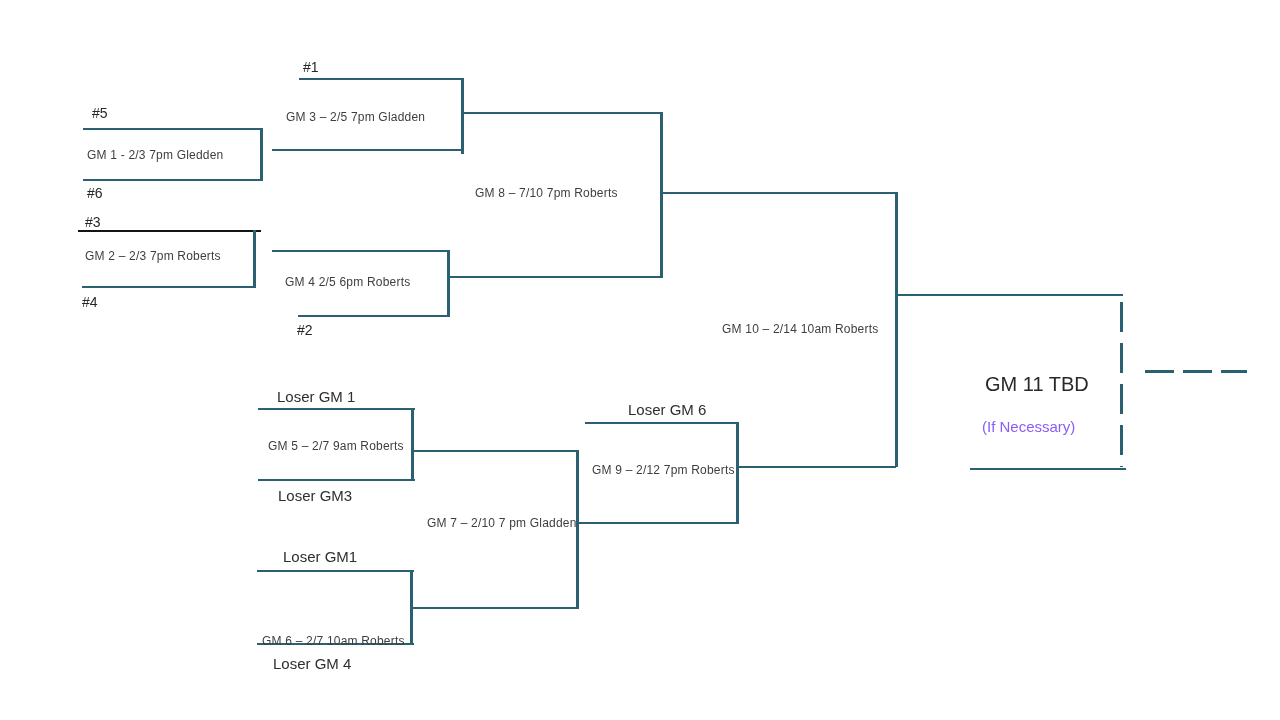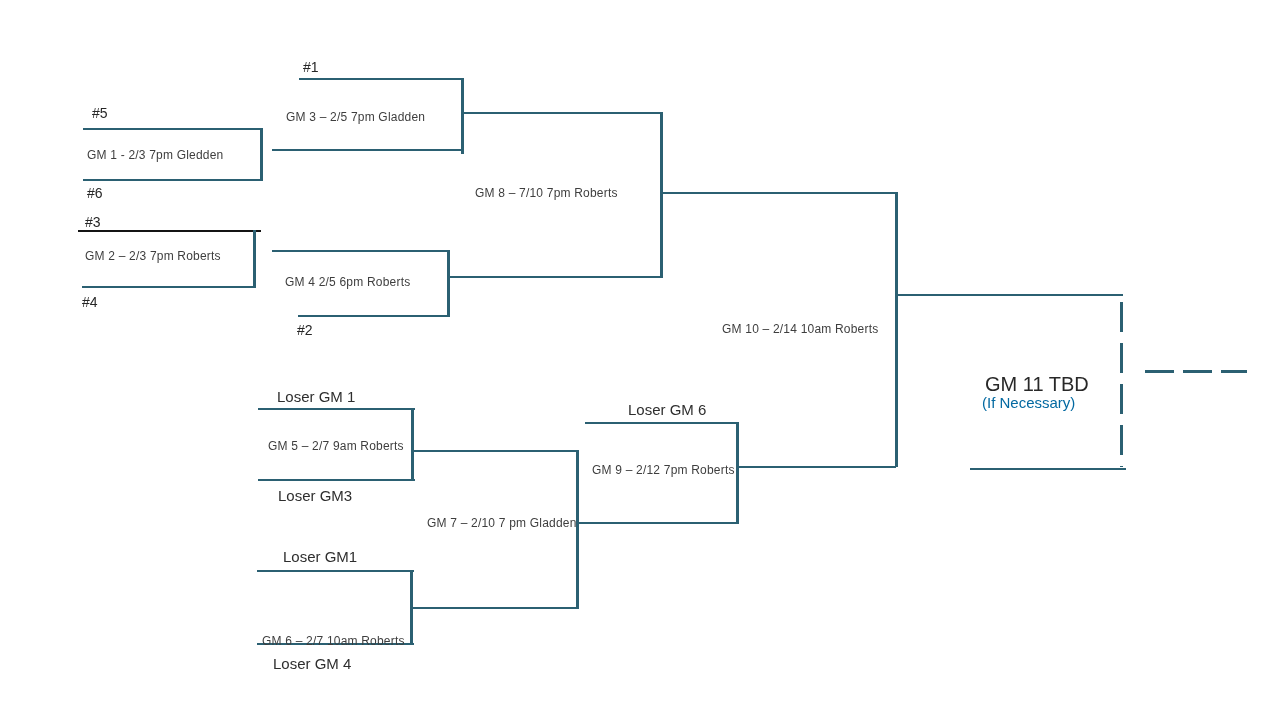--- a/index.html
+++ b/index.html
@@ -15,21 +15,21 @@
   .dash-v{position:absolute;width:3px;
     background:repeating-linear-gradient(180deg,var(--line) 0 30px,transparent 30px 41px);}
   .dash-h{position:absolute;height:3px;
     background:repeating-linear-gradient(90deg,var(--line) 0 29px,transparent 29px 38px);}
   .txt{position:absolute;white-space:nowrap;line-height:1.1;}
   .title{font-size:23px;color:#1d1d1d;font-weight:500;letter-spacing:.4px;}
   .seed{font-size:14px;color:#262626;}
   .game{font-size:12px;color:#3e3e3e;letter-spacing:.2px;}
   .feeder{font-size:15px;color:#2e2e2e;}
   .champ{font-size:20px;color:#282828;}
-  .champ-note{font-size:15px;color:#0369a1;}
+  .champ-note{font-size:15px;color:#8b5cf6;margin-top:24px;}
 </style>
 </head>
 <body>
 
 <div id="stage" style="--line: #2b6072; --black: #141414;">
 
 
   <div class="ln h" style="left:299px;top:78px;width:164px;"></div>
   <div class="ln v" style="left:461px;top:78px;height:76px;"></div>
   <div class="ln h" style="left:461px;top:112px;width:202px;"></div>

